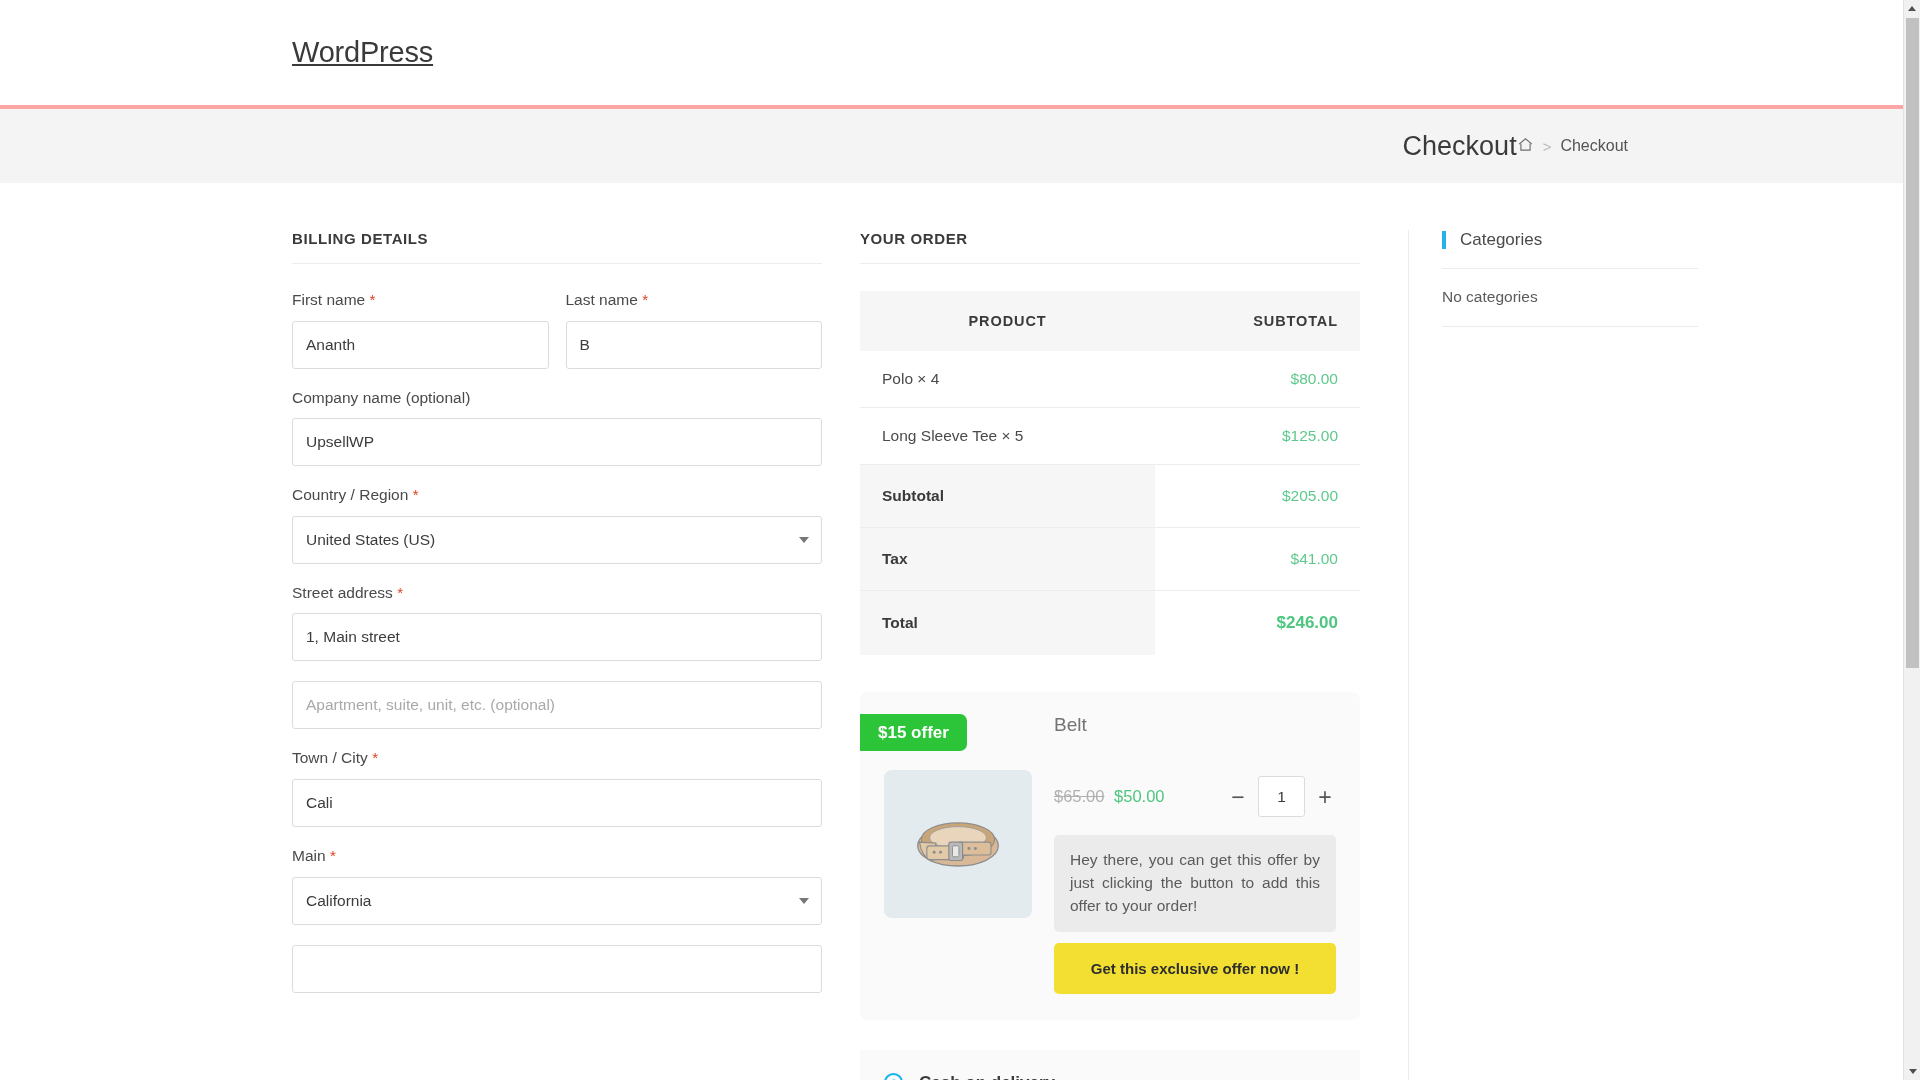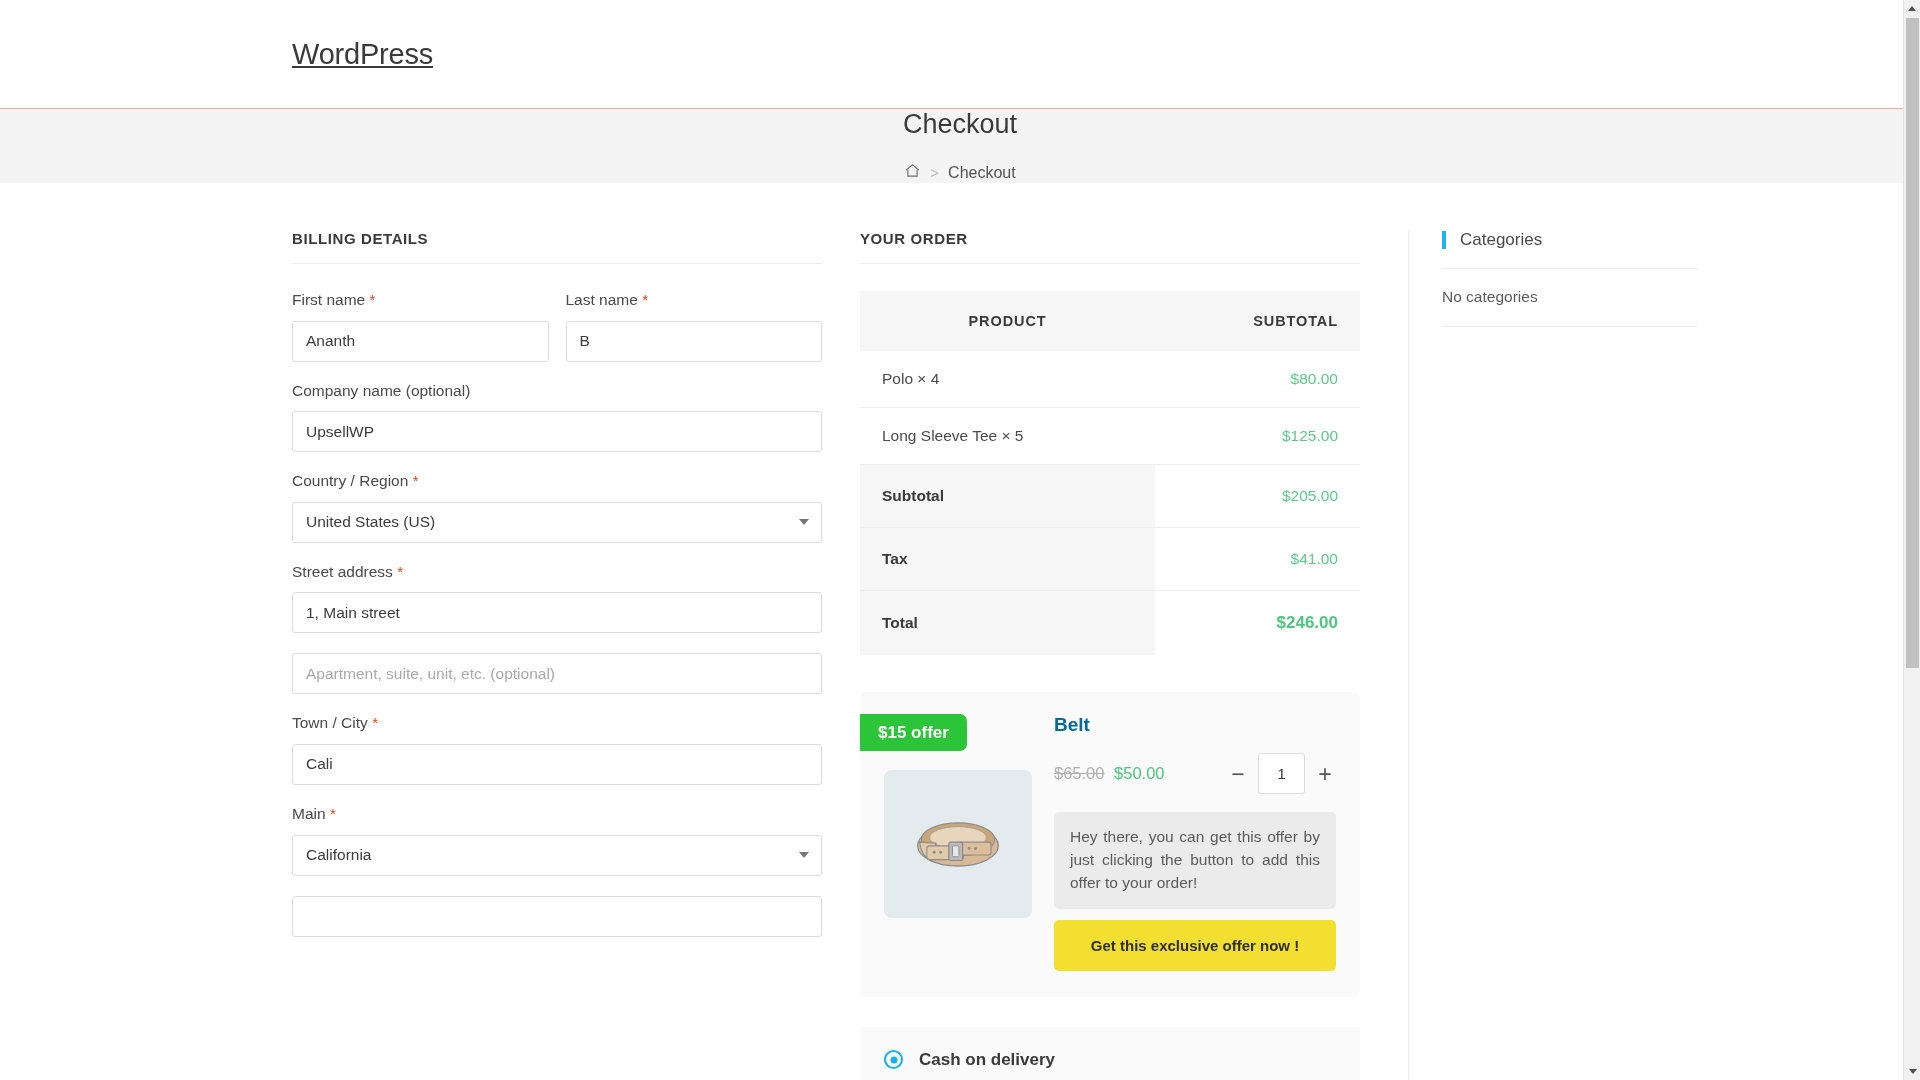--- a/index.html
+++ b/index.html
@@ -18,42 +18,41 @@
     position: relative;
     width: 1920px;
     height: 1080px;
     overflow: hidden;
   }
 
   
   .site-header {
     height: 109px;
     background: #ffffff;
-    border-bottom: 1px solid #fca5a5;
+    border-bottom: 4px solid #fca5a5;
     display: flex;
     align-items: center;
   }
   .site-title {
     margin-left: 292px;
     font-size: 29px;
     font-weight: 400;
     color: #3a3a3a;
     letter-spacing: -0.2px;
   }
 
   
   .title-bar {
     height: 74px;
     background: #f4f4f4;
     display: flex;
     align-items: center;
-    justify-content: space-between;
+    justify-content: flex-end;
     padding-left: 292px;
     padding-right: 292px;
-    flex-direction: column;
   }
   .page-title {
     font-size: 27px;
     font-weight: 400;
     color: #3a3a3a;
   }
   .breadcrumb {
     display: flex;
     align-items: center;
     gap: 9px;
@@ -102,21 +101,21 @@
     display: block;
     font-size: 15.5px;
     color: #4a4a4a;
     margin-bottom: 11px;
     line-height: 1.2;
   }
   .req { color: #e2401c; font-size: 15px; }
 
   .input {
     width: 100%;
-    height: 41px;
+    height: 48px;
     border: 1px solid #dcdcdc;
     border-radius: 3px;
     background: #fff;
     padding: 0 13px;
     font-size: 15.5px;
     font-family: "Liberation Sans", sans-serif;
     color: #3c3c3c;
     outline: none;
   }
   .input::placeholder { color: #a9a9a9; }
@@ -210,23 +209,23 @@
     border-radius: 8px;
     margin-top: 56px;
     display: flex;
     align-items: center;
     justify-content: center;
     overflow: hidden;
   }
   .offer-main { flex: 1; display: flex; flex-direction: column; }
   .offer-title {
     font-size: 19px;
-    font-weight: 700;
-    color: #0369a1;
-    margin-bottom: 17px;
+    font-weight: 400;
+    color: #737373;
+    margin-bottom: 40px;
   }
   .offer-pricerow {
     display: flex;
     align-items: center;
     justify-content: space-between;
     margin-bottom: 18px;
   }
   .prices { font-size: 16.5px; }
   .price-old { color: #b0b0b0; text-decoration: line-through; margin-right: 5px; }
   .price-new { color: #4ec67f; }

